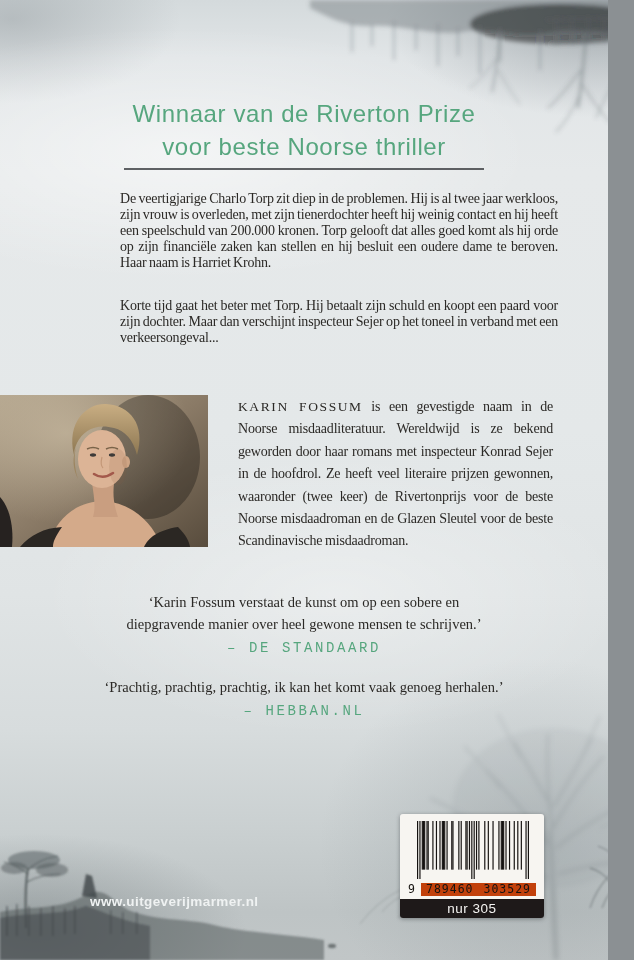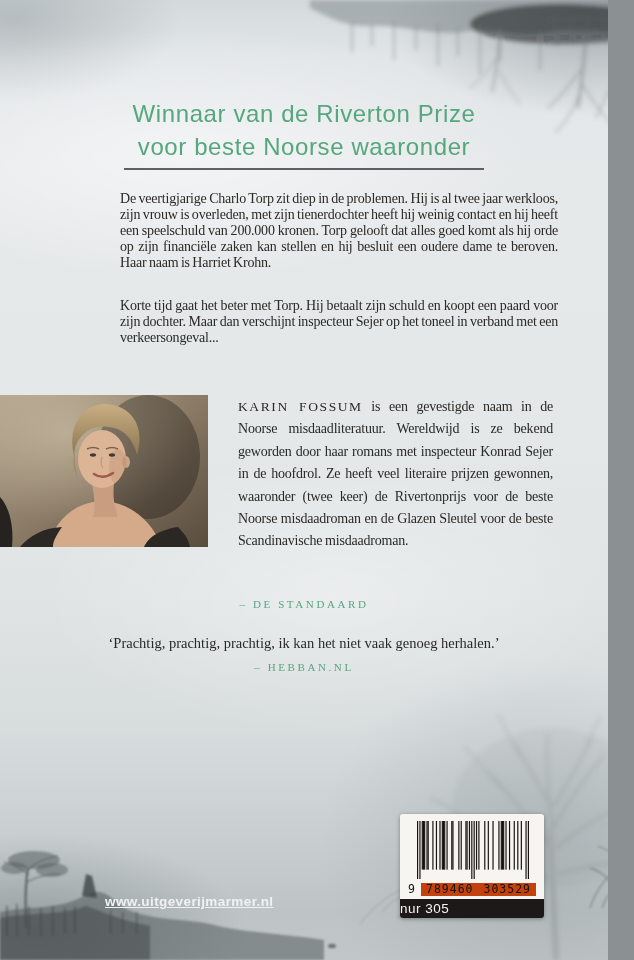--- a/index.html
+++ b/index.html
@@ -33,36 +33,36 @@
   .photo{position:absolute;top:395px;left:0;width:208px;height:152px;}
   .photo svg{display:block;}
   .bio{position:absolute;top:396px;left:238px;width:315px;margin:0;
     font-size:14px;line-height:22.4px;letter-spacing:-.2px;word-spacing:-.5px;
     text-align:justify;color:#2b2926;}
   .bio .author-name{letter-spacing:1.6px;font-size:13.5px;}
   .quotes{position:absolute;top:591px;left:0;width:100%;text-align:center;}
   .quote{margin:0 0 17px 0;}
   .qtext{margin:0 auto;font-size:14.5px;line-height:22px;color:#2b2926;max-width:460px;}
   .quote:nth-child(1) .qtext{max-width:382px;}
-  .qsrc{margin:3px auto 0;font-family:Liberation Serif, serif;
-    font-size:11px;line-height:21px;letter-spacing:2.6px;color:var(--accent,#56a67e);}
+  .qsrc{margin:3px auto 0;font-family:Liberation Mono, monospace;
+    font-size:14px;line-height:21px;letter-spacing:2.6px;color:var(--accent,#56a67e);}
   .barcode-box{position:absolute;top:814px;left:400px;width:144px;border-radius:3px;
     overflow:hidden;box-shadow:0 1px 4px rgba(40,45,48,.45);}
   .barcode-white{position:relative;height:85px;background:#f7f5f1;padding:0;}
   .barcode-bars{position:absolute;top:7px;left:17px;width:112px;height:58px;}
   .barcode-digits{position:absolute;left:8px;right:8px;bottom:3px;display:flex;
     font-family:"DejaVu Sans Mono","Liberation Mono",monospace;
     font-size:11.5px;line-height:13px;color:#151210;letter-spacing:1px;}
   .barcode-digits .bd-prefix{width:13px;text-align:left;}
   .barcode-digits .bd-group{flex:1;text-align:center;background:#c2410c;}
-  .nur-strip{height:19px;background:#1e1919;color:#f5f4f2;text-align:left;
+  .nur-strip{height:19px;background:#1e1919;color:#f5f4f2;text-align:center;
     font-family:"Liberation Sans",sans-serif;font-size:13.5px;line-height:19px;letter-spacing:.5px;}
-  .website{position:absolute;top:894px;left:105px;
+  .website{position:absolute;top:894px;left:90px;
     font-family:"Liberation Sans",sans-serif;font-weight:700;
-    font-size:13.5px;letter-spacing:.4px;color:#eff2f2;text-decoration:underline;}
+    font-size:13.5px;letter-spacing:.4px;color:#eff2f2;}
 </style>
 </head>
 <body>
 
 <div class="cover">
 
   <svg class="fog-top" width="634" height="190" viewBox="0 0 634 190" aria-hidden="true">
     <defs>
         <filter id="bt" x="-10%" y="-10%" width="120%" height="130%">
           <feGaussianBlur stdDeviation="2"></feGaussianBlur>
@@ -156,21 +156,21 @@
           <rect x="110" y="212" width="1.4" height="24"></rect>
         <rect x="122" y="214" width="1.4" height="22"></rect>
           <rect x="136" y="214" width="1.4" height="22"></rect>
       </g>
       <ellipse cx="332" cy="248" rx="4" ry="2.2" fill="#4c5254" opacity=".7"></ellipse>
     </g>
   </svg>
 
   <div class="award">
     <div>Winnaar van de Riverton Prize</div>
-    <div>voor beste Noorse waaronder</div>
+    <div>voor beste Noorse thriller</div>
   </div>
   <div class="rule"></div>
 
   <div class="synopsis">
     <p>De veertigjarige Charlo Torp zit diep in de problemen. Hij is al twee jaar werkloos, zijn vrouw is overleden, met zijn tienerdochter heeft hij wei­nig contact en hij heeft een speelschuld van 200.000 kronen. Torp gelooft dat alles goed komt als hij orde op zijn financiële zaken kan stellen en hij besluit een oudere dame te beroven. Haar naam is Harriet Krohn.</p>
     <p>Korte tijd gaat het beter met Torp. Hij betaalt zijn schuld en koopt een paard voor zijn dochter. Maar dan verschijnt inspecteur Sejer op het toneel in verband met een verkeersongeval...</p>
   </div>
 
   <div class="photo">
     <svg width="208" height="152" viewBox="0 0 208 152" aria-hidden="true">
@@ -213,24 +213,25 @@
       <path d="M20,152 C30,140 44,133 62,132 C55,142 53,147 53,152 Z" fill="#2b2723"></path>
       <path d="M144,152 C148,143 158,135 178,132 C186,140 189,146 190,152 Z" fill="#2b2723"></path>
       <path d="M0,152 L0,102 C9,112 14,130 12,152 Z" fill="#262220"></path>
     </svg>
   </div>
 
   <p class="bio"><span class="author-name">KARIN FOSSUM</span><span> is een gevestigde naam in de Noorse misdaadliteratuur. Wereldwijd is ze bekend geworden door haar romans met inspecteur Kon­rad Sejer in de hoofdrol. Ze heeft veel literaire prijzen gewonnen, waaronder (twee keer) de Ri­vertonprijs voor de beste Noorse misdaadroman en de Glazen Sleutel voor de beste Scandinavische misdaadroman.</span></p>
 
   <div class="quotes" id="quotes">
       <div class="quote">
+        <p class="qtext">‘Karin Fossum verstaat de kunst om op een sobere en diepgravende manier over heel gewone mensen te schrijven.’</p>
         <p class="qsrc">– DE STANDAARD</p>
       </div>
       <div class="quote">
-        <p class="qtext">‘Prachtig, prachtig, prachtig, ik kan het niet vaak genoeg herhalen.’</p>
+        <p class="qtext">‘Prachtig, prachtig, prachtig, ik kan het komt vaak genoeg herhalen.’</p>
         <p class="qsrc">– HEBBAN.NL</p>
       </div>
     </div>
 
   <div class="barcode-box">
     <div class="barcode-white">
       <svg class="barcode-bars" id="barcode-bars" viewBox="0 0 95 62" preserveAspectRatio="none" aria-hidden="true">
           <rect x="0" y="0" width="1" height="62" fill="#151210"></rect>
           <rect x="2" y="0" width="1" height="62" fill="#151210"></rect>
           <rect x="4" y="0" width="1" height="52" fill="#151210"></rect>

